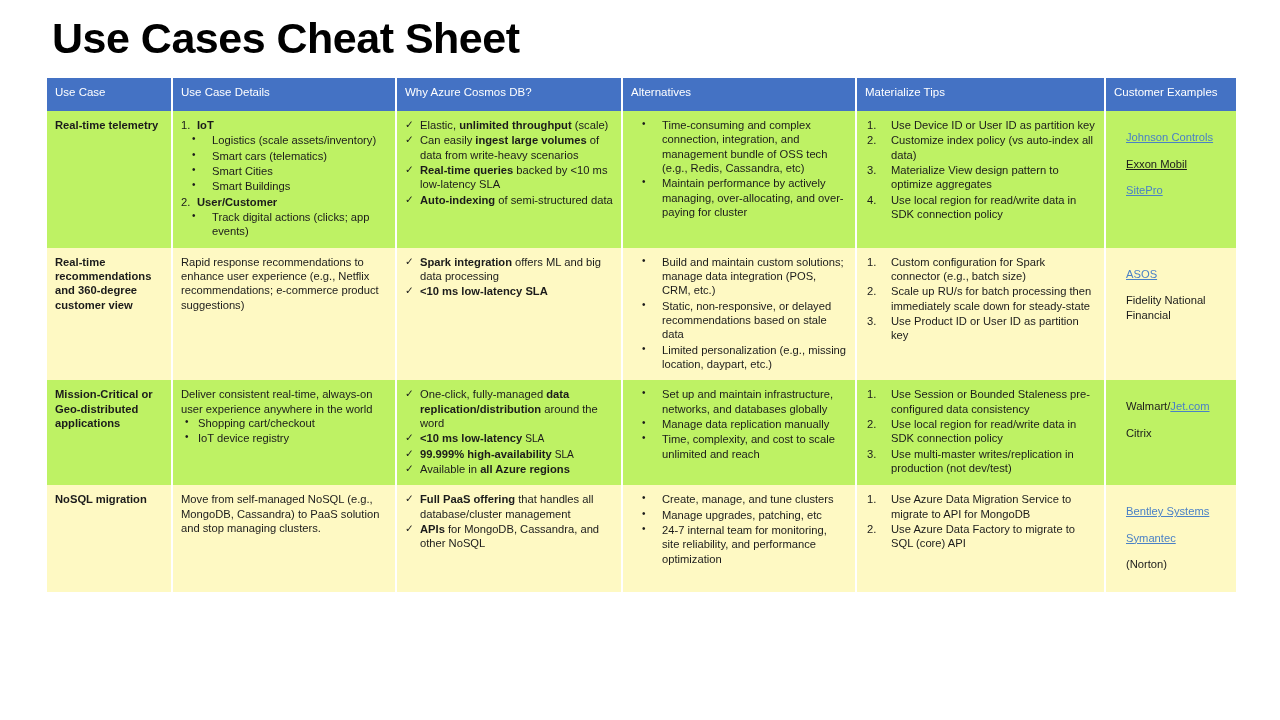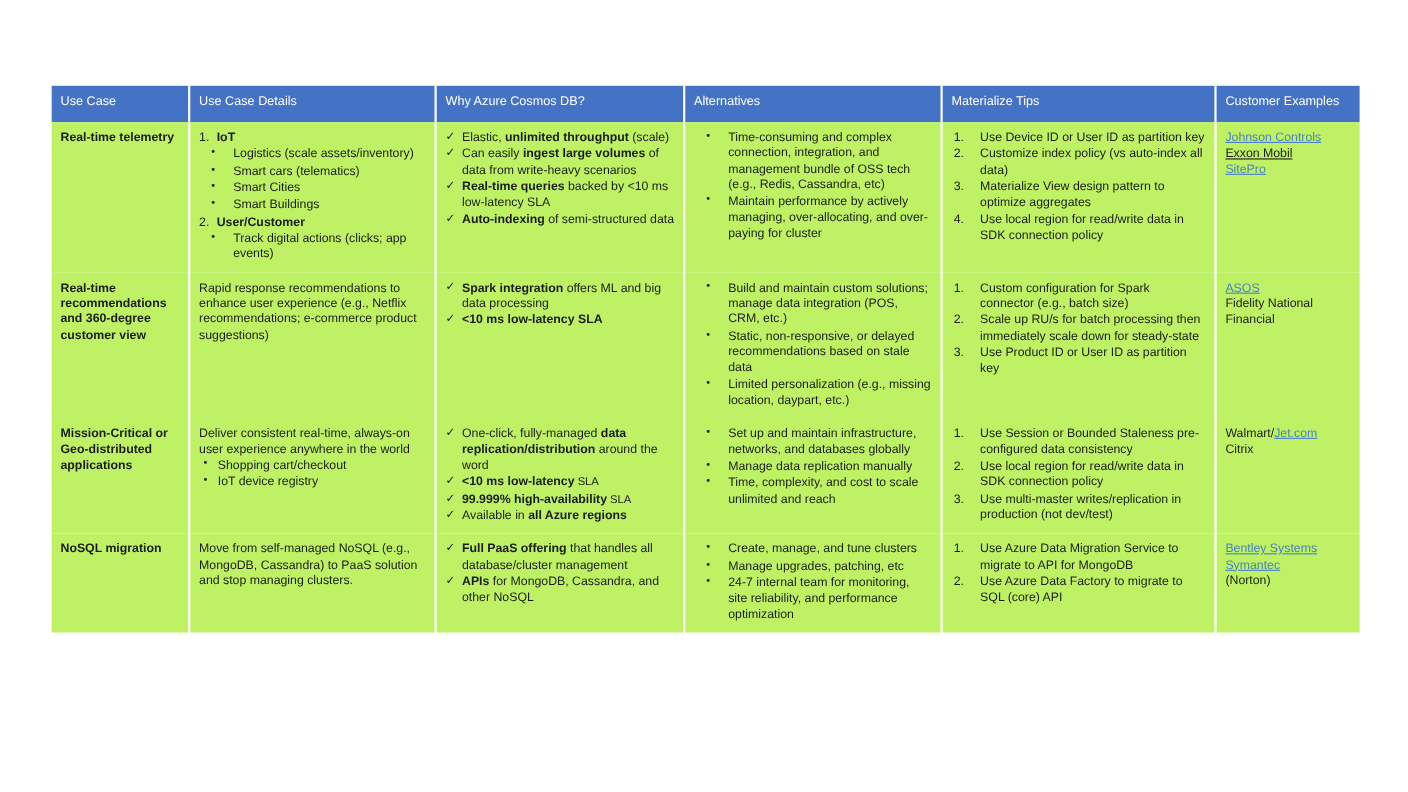--- a/index.html
+++ b/index.html
@@ -74,21 +74,21 @@
     color: #ffffff;
     font-weight: normal;
     font-size: 11.5px;
     text-align: left;
     height: 26px;
     padding-top: 7px;
     padding-bottom: 0;
   }
   
   tbody tr.band-dark > td { background: #bef264; }
-  tbody tr.band-light > td { background: #bef264; }
+  tbody tr.band-light > td { background: #fef9c3; }
 
   
   col.c-usecase   { width: 124px; }
   col.c-details   { width: 222px; }
   col.c-why       { width: 224px; }
   col.c-alt       { width: 232px; }
   col.c-opt       { width: 247px; }
   col.c-cust      { width: 130px; }
 
   td.usecase-cell {
@@ -176,26 +176,27 @@
   .sm { font-size: 10.2px; }
 
   a.extlink, .extlink {
     color: #4A81C6;
     text-decoration: underline;
   }
   .plainlink {
     color: #1b1b1b;
     text-decoration: underline;
   }
-  .cust-line { margin: 0; line-height: 1.3; }
+  .cust-line { margin: 12px; line-height: 1.3; }
 </style>
 </head>
 <body>
 
 <div id="title-layer">
+  <div class="title-main">Use Cases Cheat Sheet</div>
 </div>
 
 <table id="cheat-table">
   <colgroup>
     <col class="c-usecase">
       <col class="c-details">
       <col class="c-why">
     <col class="c-alt">
       <col class="c-opt">
       <col class="c-cust">

